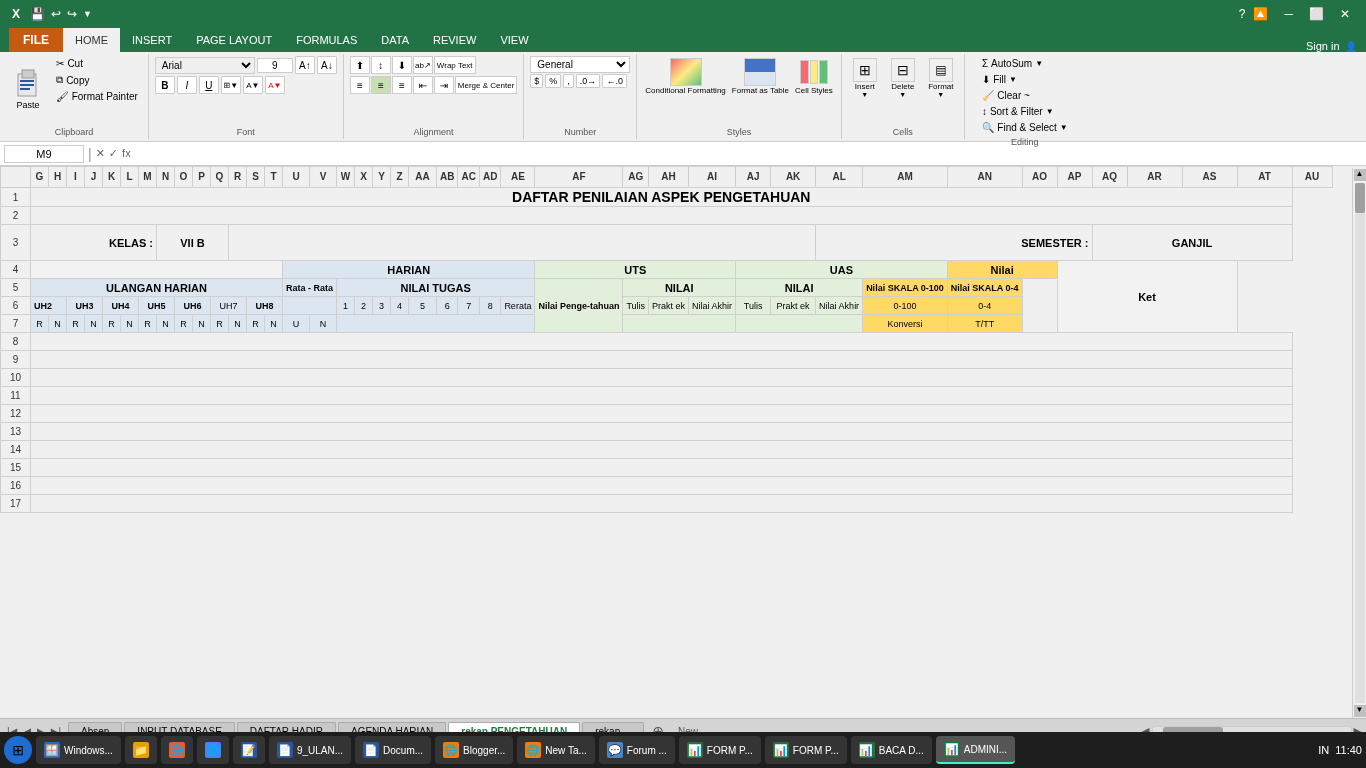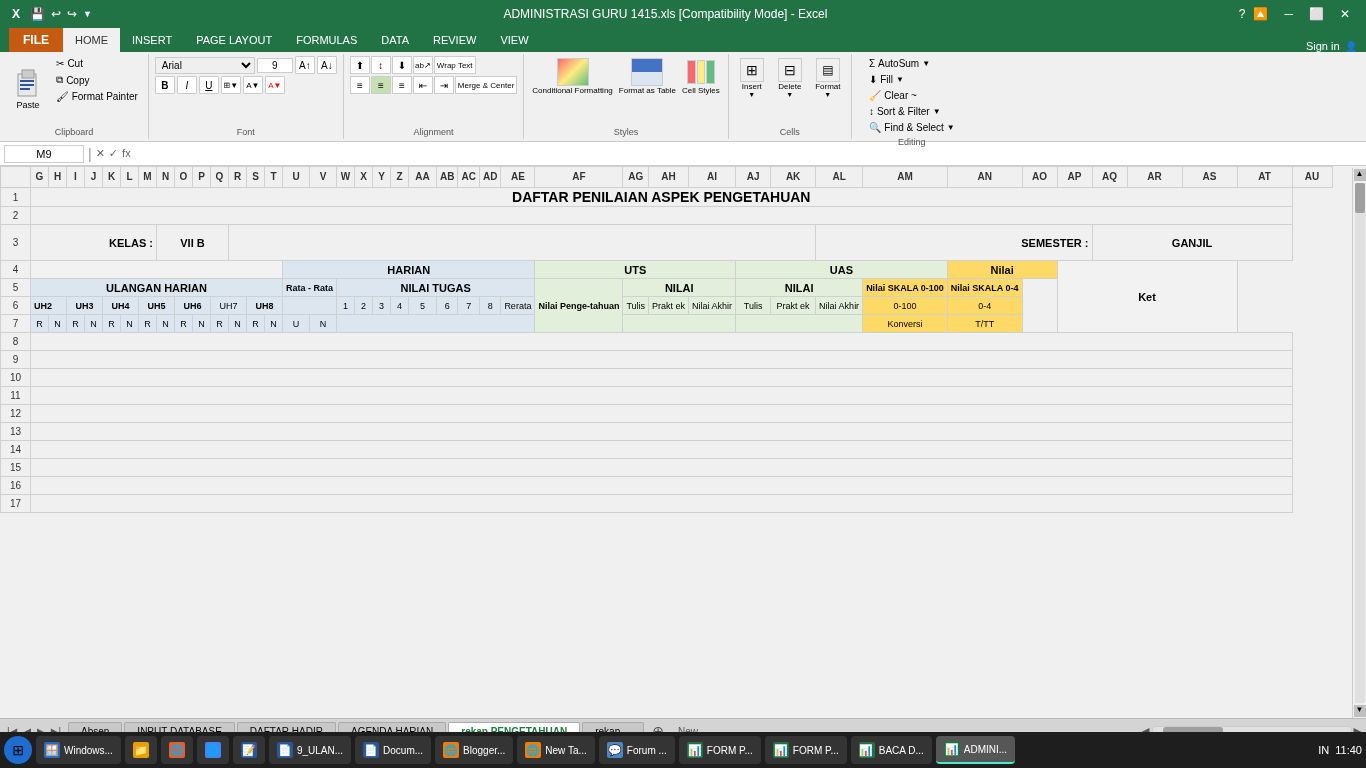--- a/index.html
+++ b/index.html
@@ -311,21 +311,20 @@
 <body>
 
 <div class="title-bar">
   <div class="title-bar-left">
     <span style="background:#217346;color:white;font-weight:bold;font-size:12px;padding:1px 4px;border-radius:2px;">X</span>
     <span title="Save">💾</span>
     <span title="Undo">↩</span>
     <span title="Redo">↪</span>
     <span style="font-size:9px;">▼</span>
   </div>
-  <div class="title-center">ADMINISTRASI GURU 1415.xls [Compatibility Mode] - Excel</div>
   <div class="title-right">
     <span>?</span>
     <span>🔼</span>
     <div class="window-controls">
       <span>─</span>
       <span>⬜</span>
       <span class="win-close">✕</span>
     </div>
   </div>
 </div>
@@ -419,20 +418,37 @@
           <div class="align-btn">≡</div>
           <div class="align-btn">⇤</div>
           <div class="align-btn">⇥</div>
           <div class="align-btn" style="font-size:8px;width:auto;padding:0 2px;">Merge &amp; Center</div>
         </div>
       </div>
     </div>
     <div class="ribbon-group-label">Alignment</div>
   </div>
 
+  <div class="ribbon-group" style="min-width:100px;">
+    <div class="ribbon-group-content">
+      <div class="nf-group">
+        <select class="nf-select">
+          <option>General</option>
+        </select>
+        <div class="nf-row">
+          <div class="nf-btn">$</div>
+          <div class="nf-btn">%</div>
+          <div class="nf-btn">,</div>
+          <div class="nf-btn">.0→</div>
+          <div class="nf-btn">←.0</div>
+        </div>
+      </div>
+    </div>
+    <div class="ribbon-group-label">Number</div>
+  </div>
 
   <div class="ribbon-group" style="min-width:140px;">
     <div class="ribbon-group-content" style="flex-direction:column;gap:2px;">
       <div style="display:flex;gap:2px;">
         <div style="display:flex;flex-direction:column;align-items:center;cursor:pointer;padding:2px;">
           <div style="width:32px;height:28px;background:linear-gradient(135deg,#f8696b,#ffeb84,#63be7b);border:1px solid #ccc;"></div>
           <span style="font-size:8px;">Conditional Formatting</span>
         </div>
         <div style="display:flex;flex-direction:column;align-items:center;cursor:pointer;padding:2px;">
           <div style="width:32px;height:28px;background:#dce6f1;border:1px solid #ccc;display:grid;grid-template-columns:1fr 1fr;grid-template-rows:1fr 1fr;">

